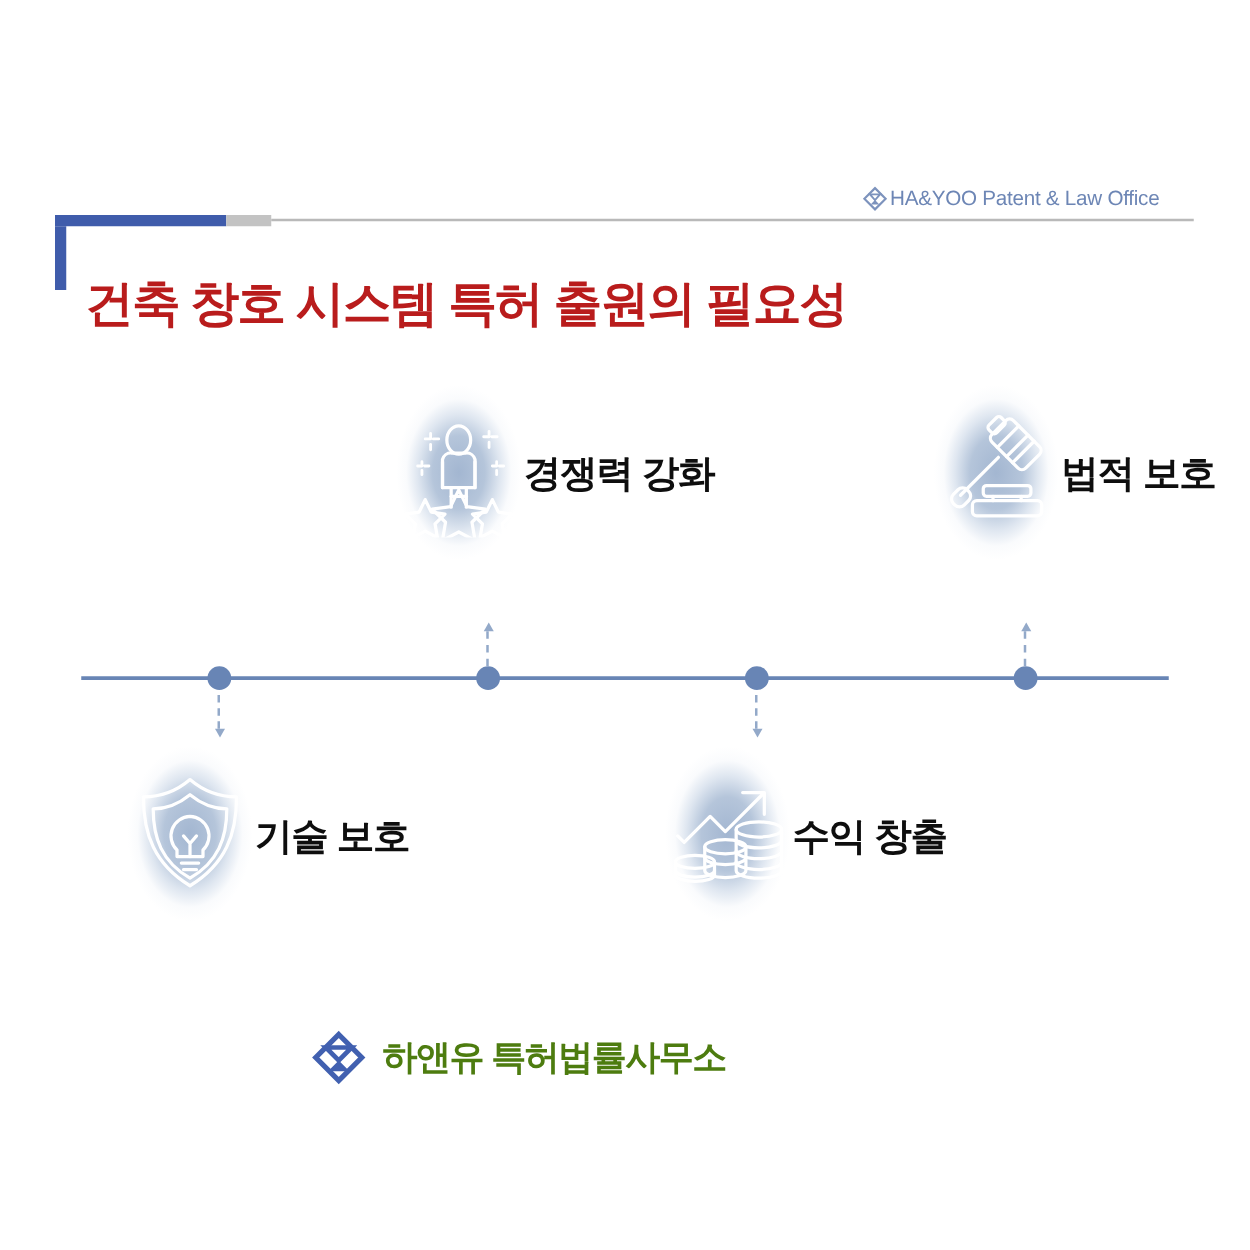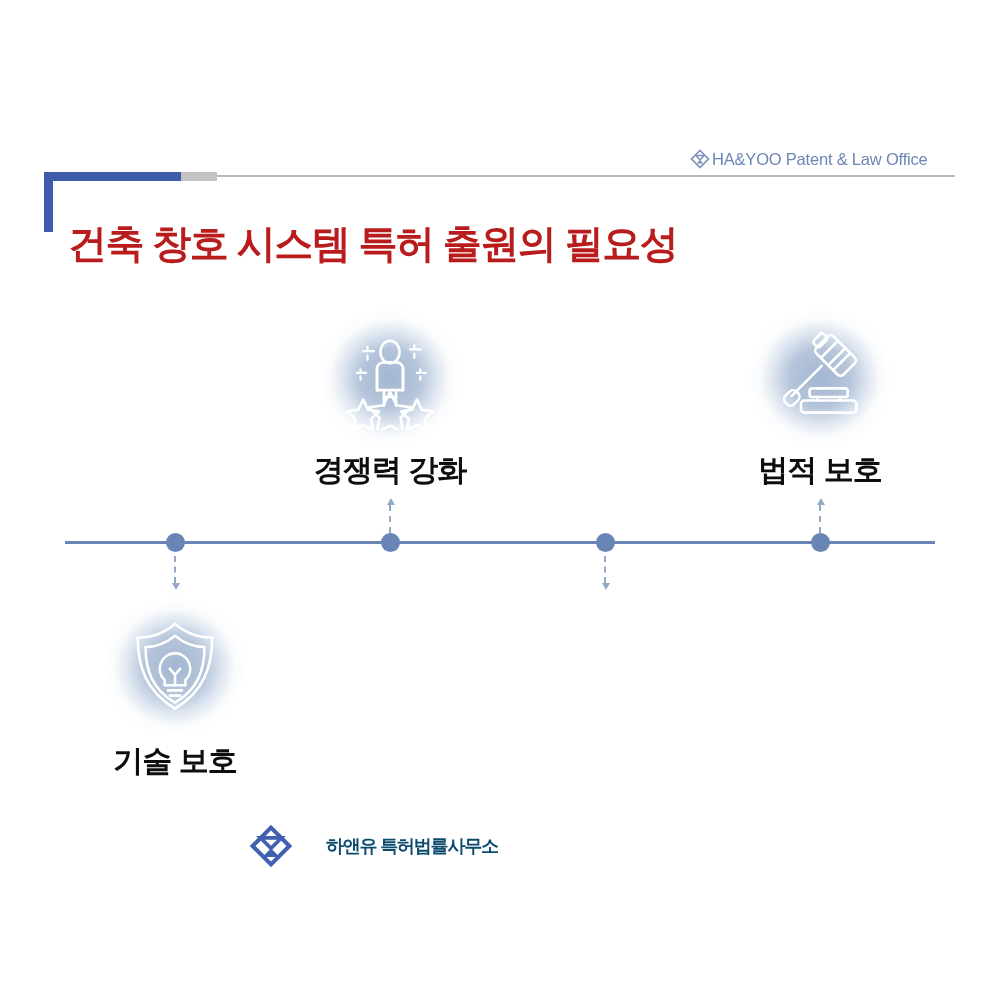--- a/index.html
+++ b/index.html
@@ -59,21 +59,21 @@
 
   .conn{position:absolute;width:2px;border-left:2px dashed #93a9c9;}
   .conn .arrow{
     position:absolute;left:-4px;width:0;height:0;
     border-left:4.5px solid transparent;border-right:4.5px solid transparent;
   }
   .conn.down .arrow{bottom:-7px;border-top:7px solid #93a9c9;}
   .conn.up .arrow{top:-7px;border-bottom:7px solid #93a9c9;}
 
   
-  .item{position:absolute;display:flex;flex-direction:column;align-items:center;}
+  .item{position:absolute;display:flex;align-items:center;}
   .blob{
     width:150px;height:140px;position:relative;
     display:flex;align-items:center;justify-content:center;
     background:radial-gradient(ellipse 48% 50% at 50% 50%,
         rgba(155,176,205,0.92) 0%,
         rgba(168,187,212,0.85) 42%,
         rgba(196,210,228,0.55) 66%,
         rgba(226,233,243,0.18) 84%,
         rgba(255,255,255,0) 100%);
   }
@@ -85,23 +85,22 @@
   .item.top .label{margin-top:2px;}
   .item.bottom .label{margin-top:4px;}
 
   
   .footer{
     position:absolute;left:248px;top:823px;
     display:flex;align-items:center;gap:12px;
   }
   .footer .mark{width:46px;height:46px;display:block;flex:0 0 auto;}
   .footer .txt{
-    font-size:18px;font-weight:700;color:#0c4a6e;letter-spacing:-1.2px;
+    font-size:28px;font-weight:700;color:#4d7c0f;letter-spacing:-1.2px;
     white-space:nowrap;
-    margin-left:20px;
   }
 </style>
 </head>
 <body>
 
 <div class="stage">
 
   <div class="brand">
     <span class="mark">
       <svg viewBox="0 0 40 40" width="20" height="20" aria-hidden="true">
@@ -210,20 +209,44 @@
 
           <rect x="48" y="72" width="44" height="10" rx="3"></rect>
           <rect x="38" y="86" width="64" height="14" rx="4"></rect>
           <path d="M57 82 v4 M83 82 v4"></path>
         </svg>
       </span>
     </div>
     <div class="label">법적 보호</div>
   </div>
 
+  <div class="item bottom" style="left:530px;top:597px;width:150px">
+    <div class="blob">
+      <span>
+        <svg viewBox="0 0 120 120" width="104" height="104" fill="none" stroke="#ffffff" stroke-width="3" stroke-linecap="round" stroke-linejoin="round">
+
+          <path d="M14 62 L20 68 L44 44 L58 58 L92 24"></path>
+          <path d="M74 22 h20 v20"></path>
+
+          <ellipse cx="89" cy="56" rx="21" ry="7"></ellipse>
+          <path d="M68 56 v38 a21 7 0 0 0 42 0 v-38"></path>
+          <path d="M68 66 a21 7 0 0 0 42 0 M68 76 a21 7 0 0 0 42 0 M68 86 a21 7 0 0 0 42 0"></path>
+
+          <ellipse cx="58" cy="72" rx="19" ry="6.5"></ellipse>
+          <path d="M39 72 v22 a19 6.5 0 0 0 38 0 v-22"></path>
+          <path d="M39 82 a19 6.5 0 0 0 38 0"></path>
+
+          <ellipse cx="30" cy="86" rx="18" ry="6"></ellipse>
+          <path d="M12 86 v12 a18 6 0 0 0 36 0 v-12"></path>
+          <path d="M12 94 a18 6 0 0 0 36 0"></path>
+        </svg>
+      </span>
+    </div>
+    <div class="label">수익 창출</div>
+  </div>
 
   <div class="footer">
     <span class="mark">
       <svg viewBox="0 0 40 40" width="46" height="46" aria-hidden="true">
         <path d="M20 4 L36 20 L20 36 L4 20 Z" fill="none" stroke="#4160b0" stroke-width="3.6"></path>
         <path d="M11 13 L29 13 L20 22 Z" fill="none" stroke="#4160b0" stroke-width="3.2"></path>
         <path d="M20 22 L12.5 29.5 L27.5 29.5 Z" fill="#4160b0"></path>
       </svg>
     </span>
     <span class="txt">하앤유 특허법률사무소</span>

